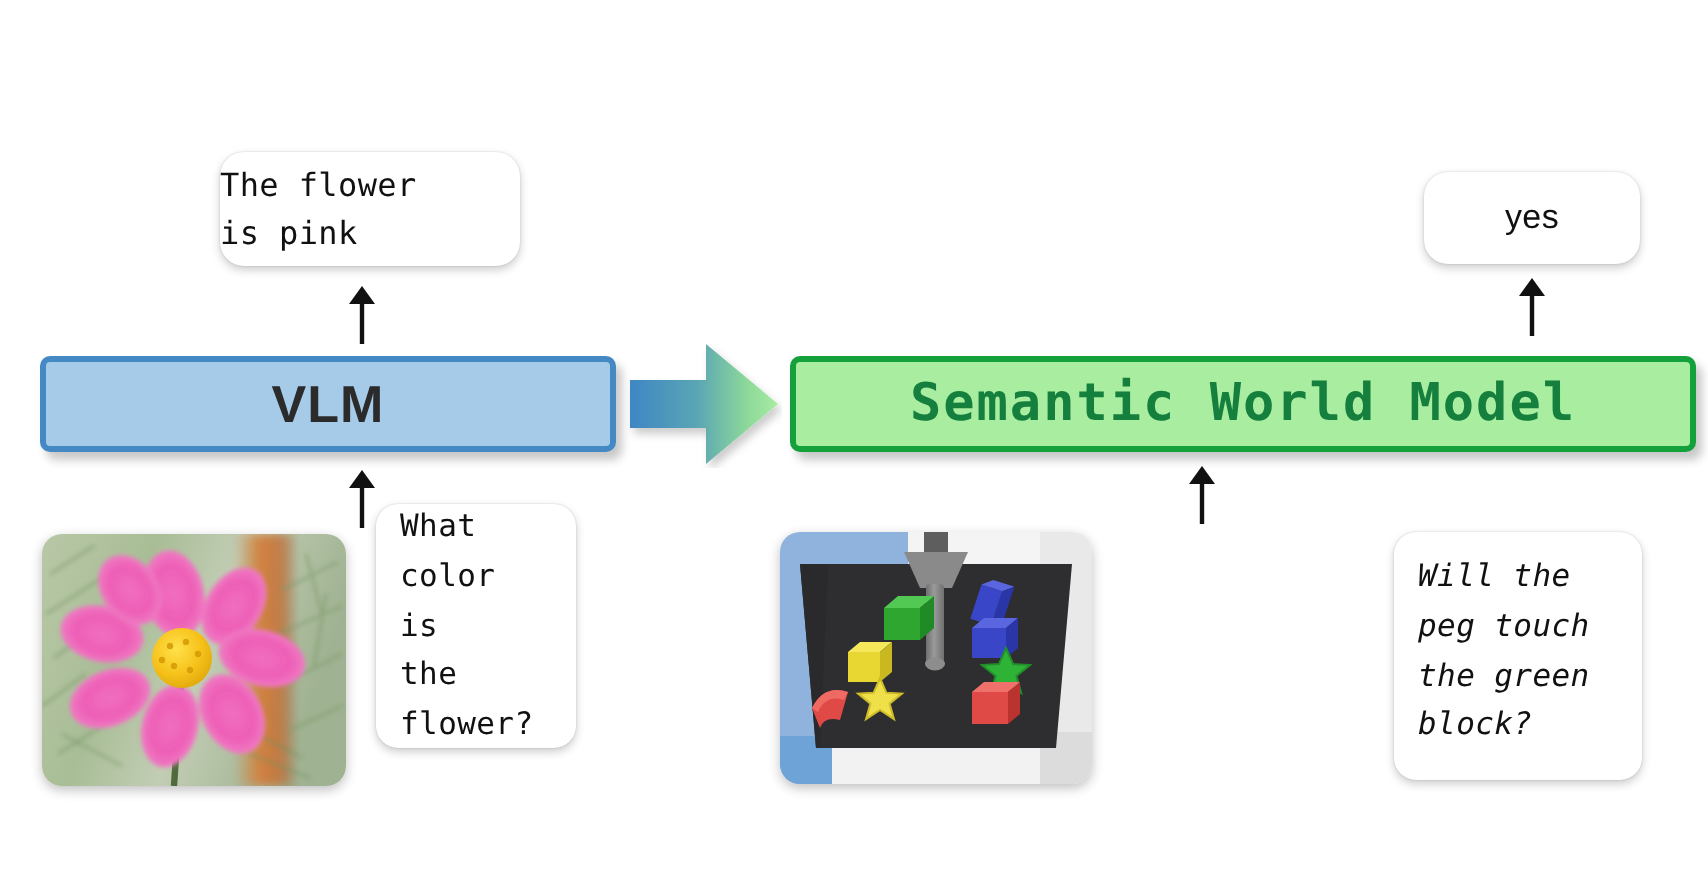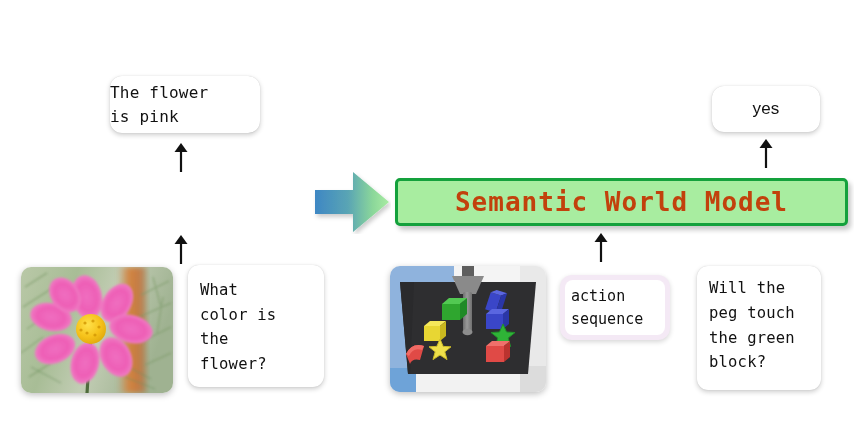--- a/index.html
+++ b/index.html
@@ -54,32 +54,33 @@
     border-radius: 12px;
     justify-content: center;
   }
   #answer-right .txt {
     font-family: Liberation Sans, sans-serif;
     font-size: 17px;
   }
 
   
   #question-left {
-    left: 188px; top: 265px;
-    width: 136px; height: 122px;
+    left: 188px; top: 252px;
+    width: 100px; height: 122px;
     padding: 10px 12px;
-    align-items: flex-end;
+    align-items: center;
     border-radius: 11px;
   }
   #question-right {
     left: 697px; top: 266px;
     width: 124px; height: 124px;
     padding: 10px 12px;
     align-items: flex-start;
     border-radius: 11px;
+    font-style: italic;
   }
   #question-left .txt, #question-right .txt {
     font-size: 15.5px;
     line-height: 1.6;
   }
 
   
   #action-seq {
     position: absolute;
     left: 560px; top: 275px;
@@ -135,21 +136,21 @@
     left: 395px; top: 178px;
     width: 453px; height: 48px;
     background: #a8eda0;
     border: 3px solid #14a13c;
     border-radius: 5px;
   }
   #swm-box .label {
     font-family: "DejaVu Sans Mono", monospace;
     font-weight: bold;
     font-size: 26px;
-    color: #c2410c;
+    color: #15803d;
     letter-spacing: 1px;
   }
 
   
   #flow-arrow {
     position: absolute;
     left: 313px; top: 170px;
     width: 78px; height: 64px;
   }
 
@@ -181,20 +182,23 @@
   <div class="card" id="answer-left">
     <span class="txt">The flower
 is pink</span>
   </div>
 
   <svg class="uparrow" id="arrow-vlm-up" viewBox="0 0 26 32">
     <line x1="13" y1="31" x2="13" y2="5" stroke="#111" stroke-width="2.2"></line>
     <path d="M13 2 L6.5 11 L19.5 11 Z" fill="#111"></path>
   </svg>
 
+  <div class="modelbox" id="vlm-box">
+    <span class="label">VLM</span>
+  </div>
 
   <svg class="uparrow" id="arrow-vlm-in" viewBox="0 0 26 32">
     <line x1="13" y1="31" x2="13" y2="5" stroke="#111" stroke-width="2.2"></line>
     <path d="M13 2 L6.5 11 L19.5 11 Z" fill="#111"></path>
   </svg>
 
   <div class="imgcard" id="flower-img">
     <svg width="152" height="126" viewBox="0 0 152 126" aria-hidden="true">
       <defs>
         <linearGradient id="bgGrad" x1="0" y1="0" x2="1" y2="0.3">
@@ -378,26 +382,20 @@
       </g>
 
       <g>
         <rect x="96" y="80" width="18" height="16" fill="#e04a46"></rect>
         <path d="M96 80 L102 75 L120 75 L114 80 Z" fill="#f0706b"></path>
         <path d="M114 80 L120 75 L120 91 L114 96 Z" fill="#bb332f"></path>
       </g>
     </svg>
   </div>
 
-  <div id="action-seq">
-    <div class="inner">
-      <span class="txt">action
-sequence</span>
-    </div>
-  </div>
 
   <div class="card" id="question-right">
     <span class="txt">Will the
 peg touch
 the green
 block?</span>
   </div>
 
 </div>
 

